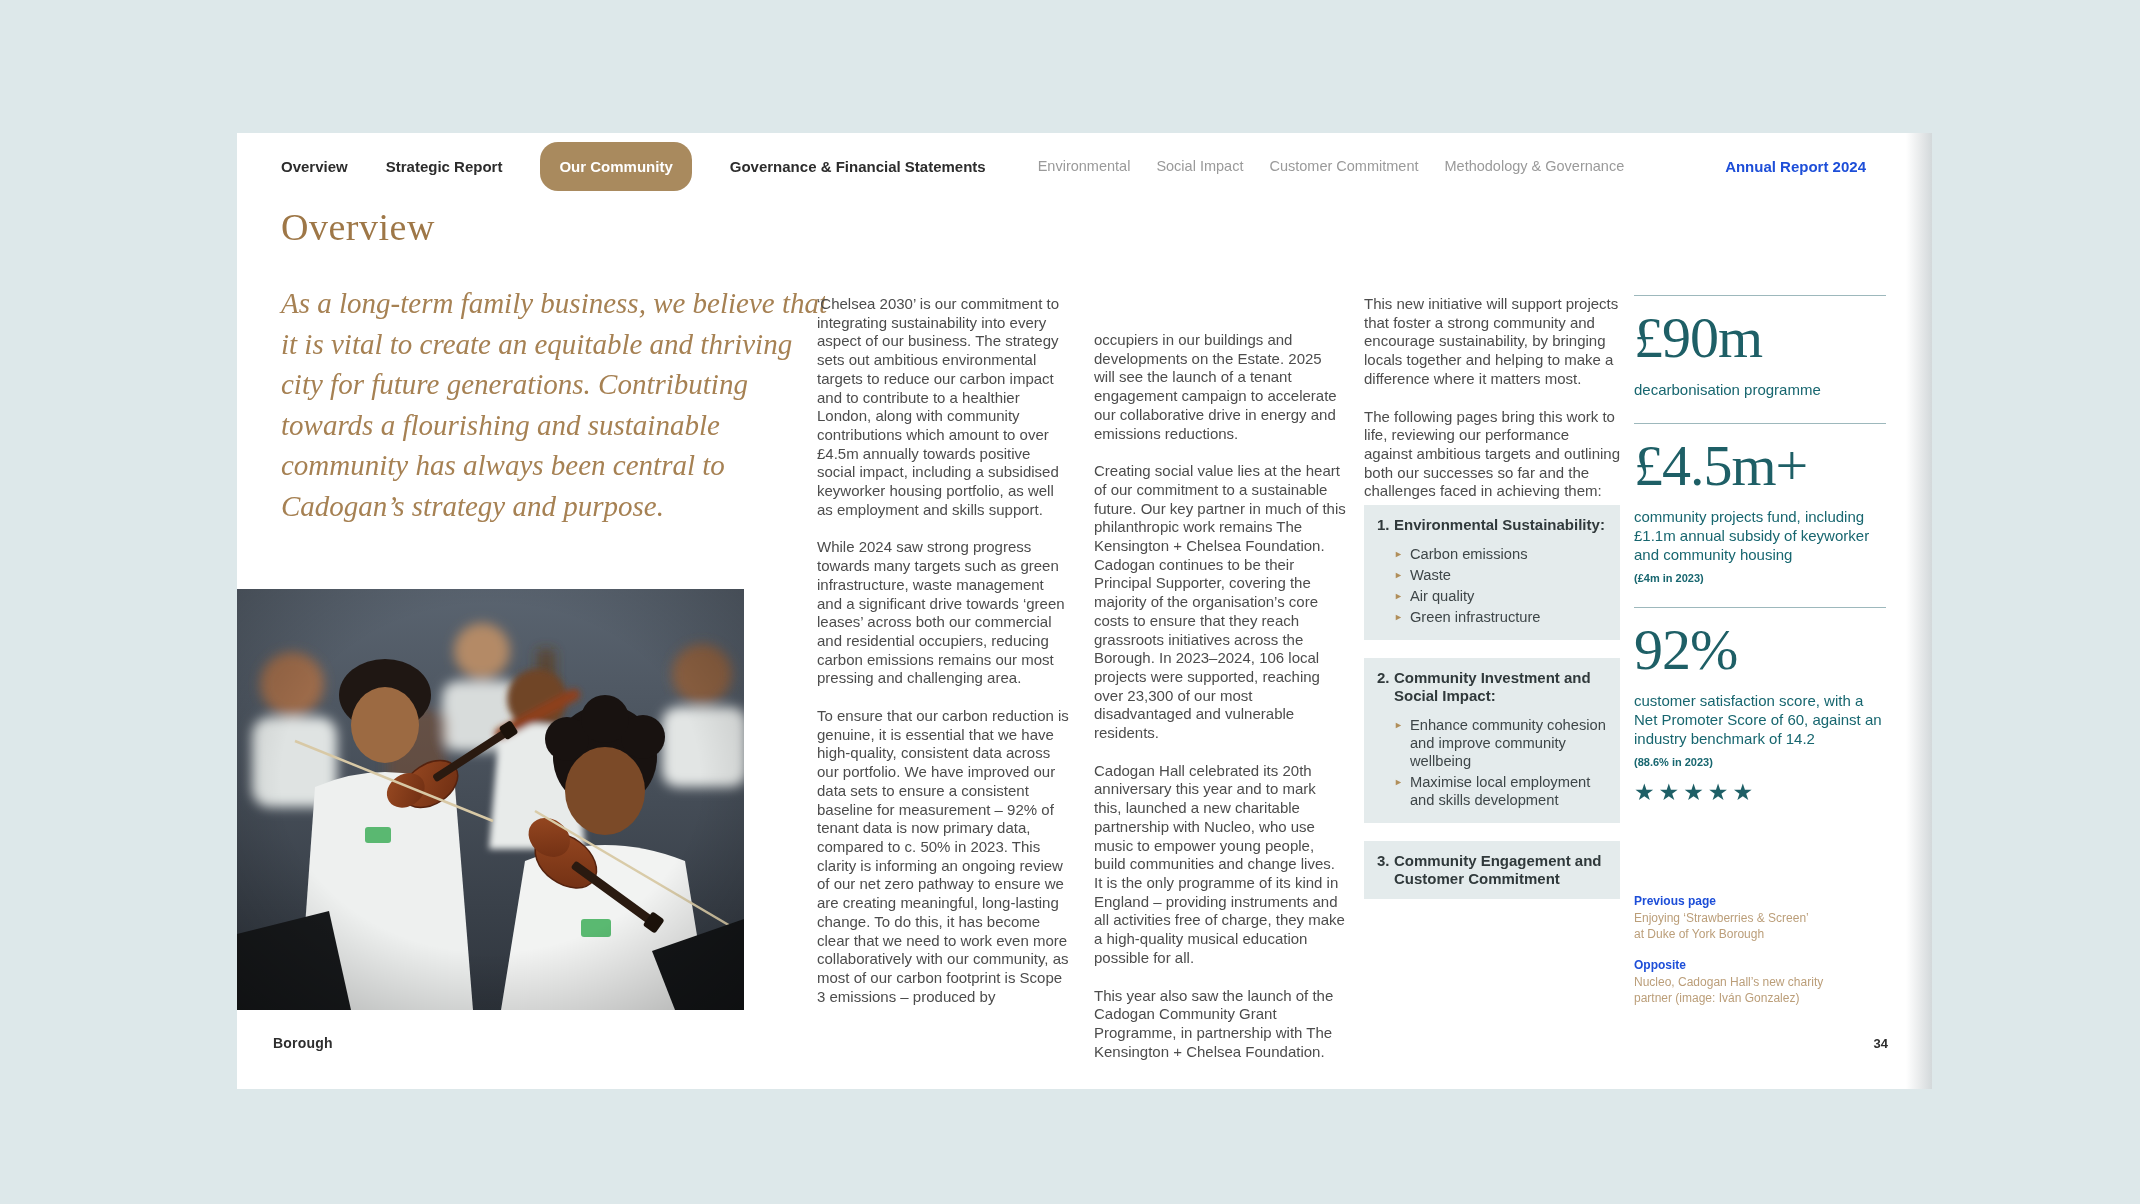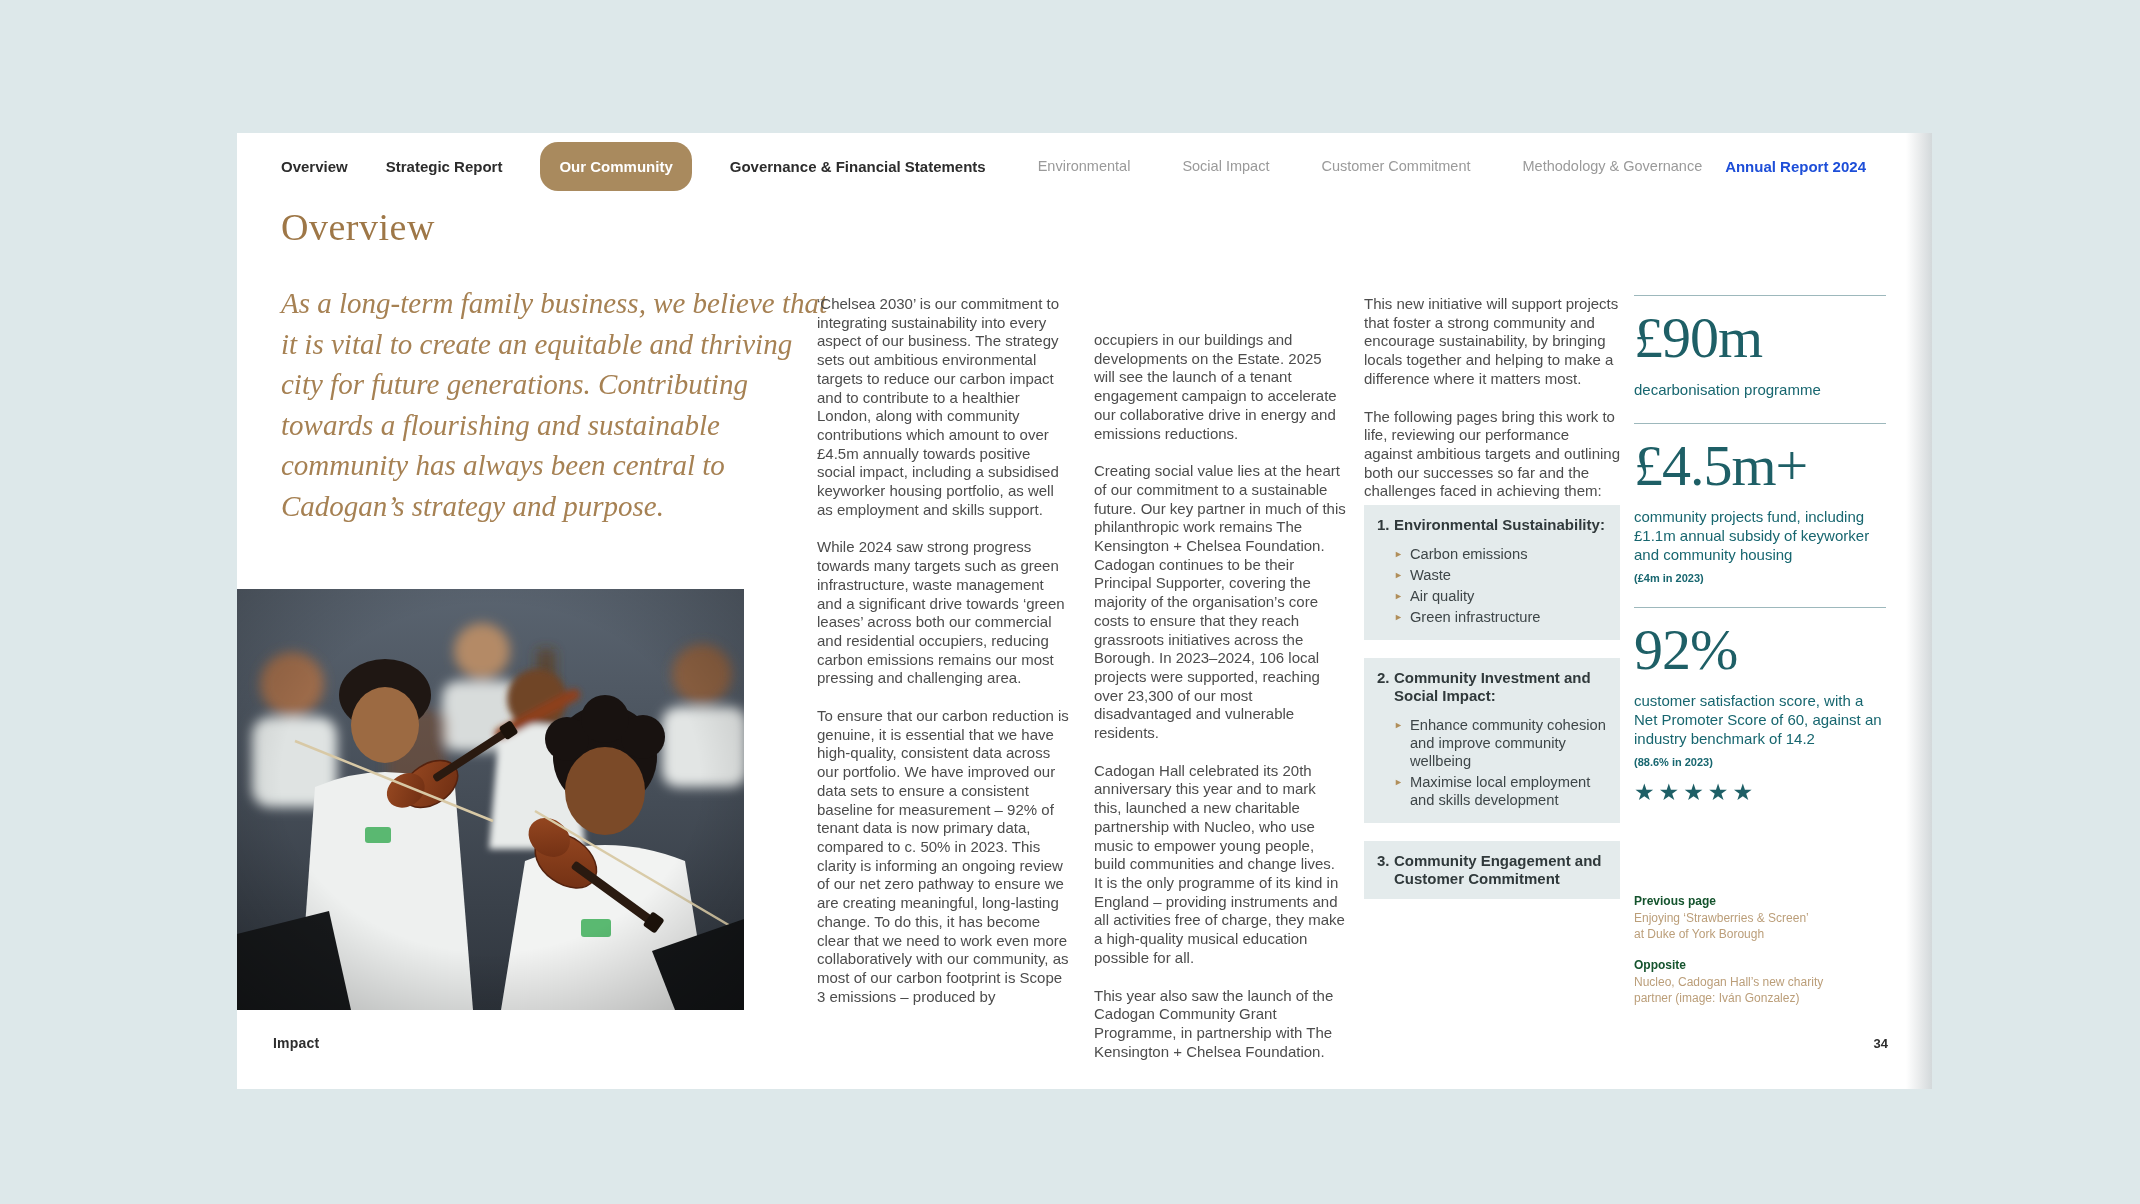--- a/index.html
+++ b/index.html
@@ -23,21 +23,21 @@
     position:absolute;left:0;top:0;right:26px;height:66px;
     display:flex;align-items:center;
     padding:0 40px 0 44px;box-sizing:border-box;
   }
   .nav a{text-decoration:none;cursor:pointer;white-space:nowrap;}
   .nav-primary{display:flex;align-items:center;gap:38px;}
   .nav-primary a{color:#2c2c2c;font-weight:700;font-size:15px;}
   .nav-primary a.pill{
     background:#a98a5e;color:#ffffff;padding:16px 19px;border-radius:18px;
   }
-  .nav-secondary{display:flex;align-items:flex-end;gap:52px;margin-left:52px;}
+  .nav-secondary{display:flex;align-items:flex-end;gap:26px;margin-left:52px;}
   .nav-secondary a{color:#9a9a9a;font-weight:400;font-size:14.5px;}
   .report-title{margin-left:auto;font-weight:700;font-size:15px;color:#1d4ed8;white-space:nowrap;}
   
   .page-title{
     position:absolute;left:44px;top:72px;margin:0;
     font-family:"Liberation Serif",serif;font-weight:400;
     font-size:38px;color:#9e7747;letter-spacing:0.5px;
   }
   .quote{
     position:absolute;left:44px;top:150px;width:560px;margin:0;
@@ -76,21 +76,21 @@
     font-size:58px;line-height:0.98;color:#1e5f66;margin:0 0 14px 0;letter-spacing:-1px;
   }
   .stat-caption{font-size:15px;line-height:1.25;color:#17666f;margin:0;}
   .stat-note{font-size:11px;font-weight:700;color:#17666f;margin:7px 0 0 0;}
   .stat-stars{color:#1e5f66;font-size:23px;letter-spacing:4px;margin:11px 0 0 0;}
   .stat-block{margin-bottom:23px;}
   .stat-block.last{margin-bottom:0;}
   
   .side-notes{margin-top:88px;}
   .note{margin-bottom:16px;}
-  .note .note-label{font-size:12px;font-weight:700;color:#14532d;margin:0 0 2px 0;}
+  .note .note-label{font-size:12px;font-weight:700;color:#1d4ed8;margin:0 0 2px 0;}
   .note .note-line{font-size:12px;color:#bb9e79;line-height:1.35;margin:0;}
   
   .footer-brand{position:absolute;left:36px;bottom:38px;font-size:14px;font-weight:700;color:#2e2e2e;letter-spacing:0.2px;}
   .footer-page{position:absolute;right:44px;bottom:38px;font-size:13px;font-weight:700;color:#2e2e2e;text-align:right;}
 </style>
 </head>
 <body>
 
 <div class="page">
 
@@ -287,17 +287,17 @@
         <p class="note-line">at Duke of York Borough</p>
       </div>
       <div class="note">
         <p class="note-label">Opposite</p>
         <p class="note-line">Nucleo, Cadogan Hall’s new charity</p>
         <p class="note-line">partner  (image: Iván Gonzalez)</p>
       </div>
     </div>
   </aside>
 
-  <div class="footer-brand">Impact</div>
+  <div class="footer-brand">Borough</div>
   <div class="footer-page">34</div>
 
   <div class="page-curl"></div>
 </div>
 
 </body></html>

